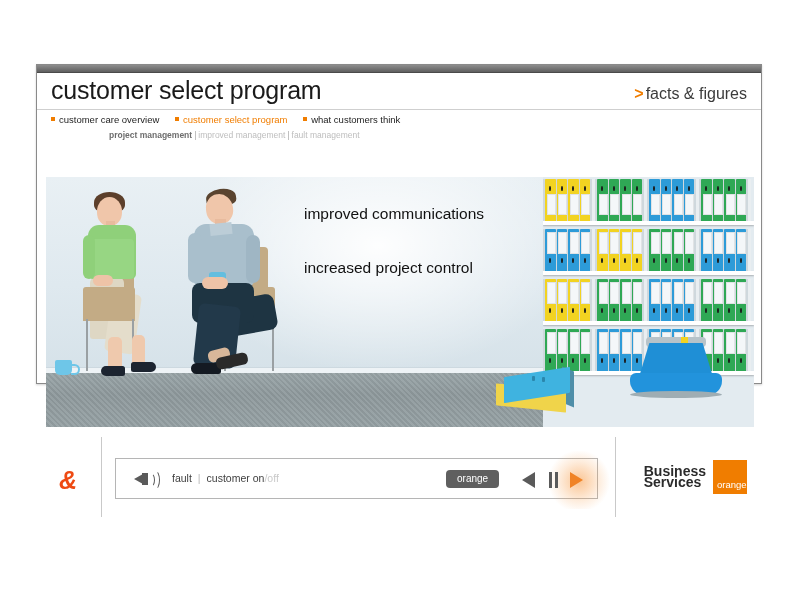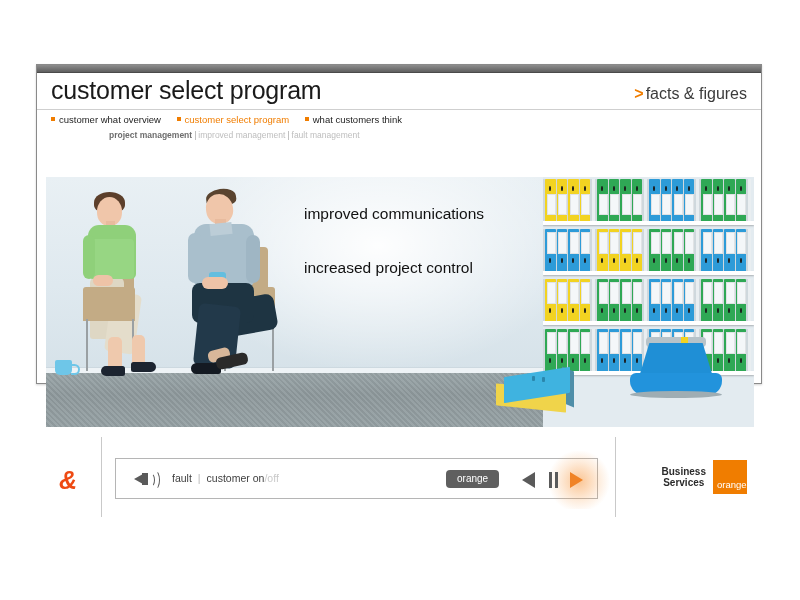--- a/index.html
+++ b/index.html
@@ -229,21 +229,21 @@
   }
   .pbar{position:absolute;top:2px;width:3px;height:16px;background:#5a5a5a;}
   .pbar.a{left:5px;} .pbar.b{left:11px;}
   .glow{
     position:absolute;left:432px;top:-8px;width:62px;height:58px;
     background:radial-gradient(circle at 50% 52%,rgba(247,150,60,.55),rgba(247,150,60,.18) 45%,rgba(247,150,60,0) 72%);
     pointer-events:none;
   }
   .brand{position:absolute;right:14px;top:22px;height:36px;display:flex;align-items:center;gap:7px;}
   .brandtxt{
-    font-size:10px;font-weight:700;color:#2b2b2b;line-height:11px;text-align:center;margin-left:20px;
+    font-size:14px;font-weight:700;color:#2b2b2b;line-height:11px;text-align:left;margin-left:20px;
   }
   .obox{
     width:34px;height:34px;background:#f07d00;display:flex;align-items:flex-end;
     justify-content:flex-start;
   }
   .obox span{color:#ffffff;font-size:9.5px;padding:0 0 4px 4px;}
 </style>
 </head>
 <body>
 
@@ -256,21 +256,21 @@
     <div class="header">
       <div class="page-title">customer select program</div>
       <div class="facts">
         <span class="chev">&gt;</span><span>facts &amp; figures</span>
       </div>
     </div>
 
     <div class="navwrap">
       <div class="nav">
         <span class="item">
-          <i class="bullet"></i><span>customer what overview</span>
+          <i class="bullet"></i><span>customer care overview</span>
         </span>
         <span class="item active">
           <i class="bullet"></i><span>customer select program</span>
         </span>
         <span class="item">
           <i class="bullet"></i><span>what customers think</span>
         </span>
       </div>
       <div class="subnav">
         <span class="on">project management</span><span class="sep">|</span><span>improved management</span><span class="sep">|</span><span>fault management</span>

